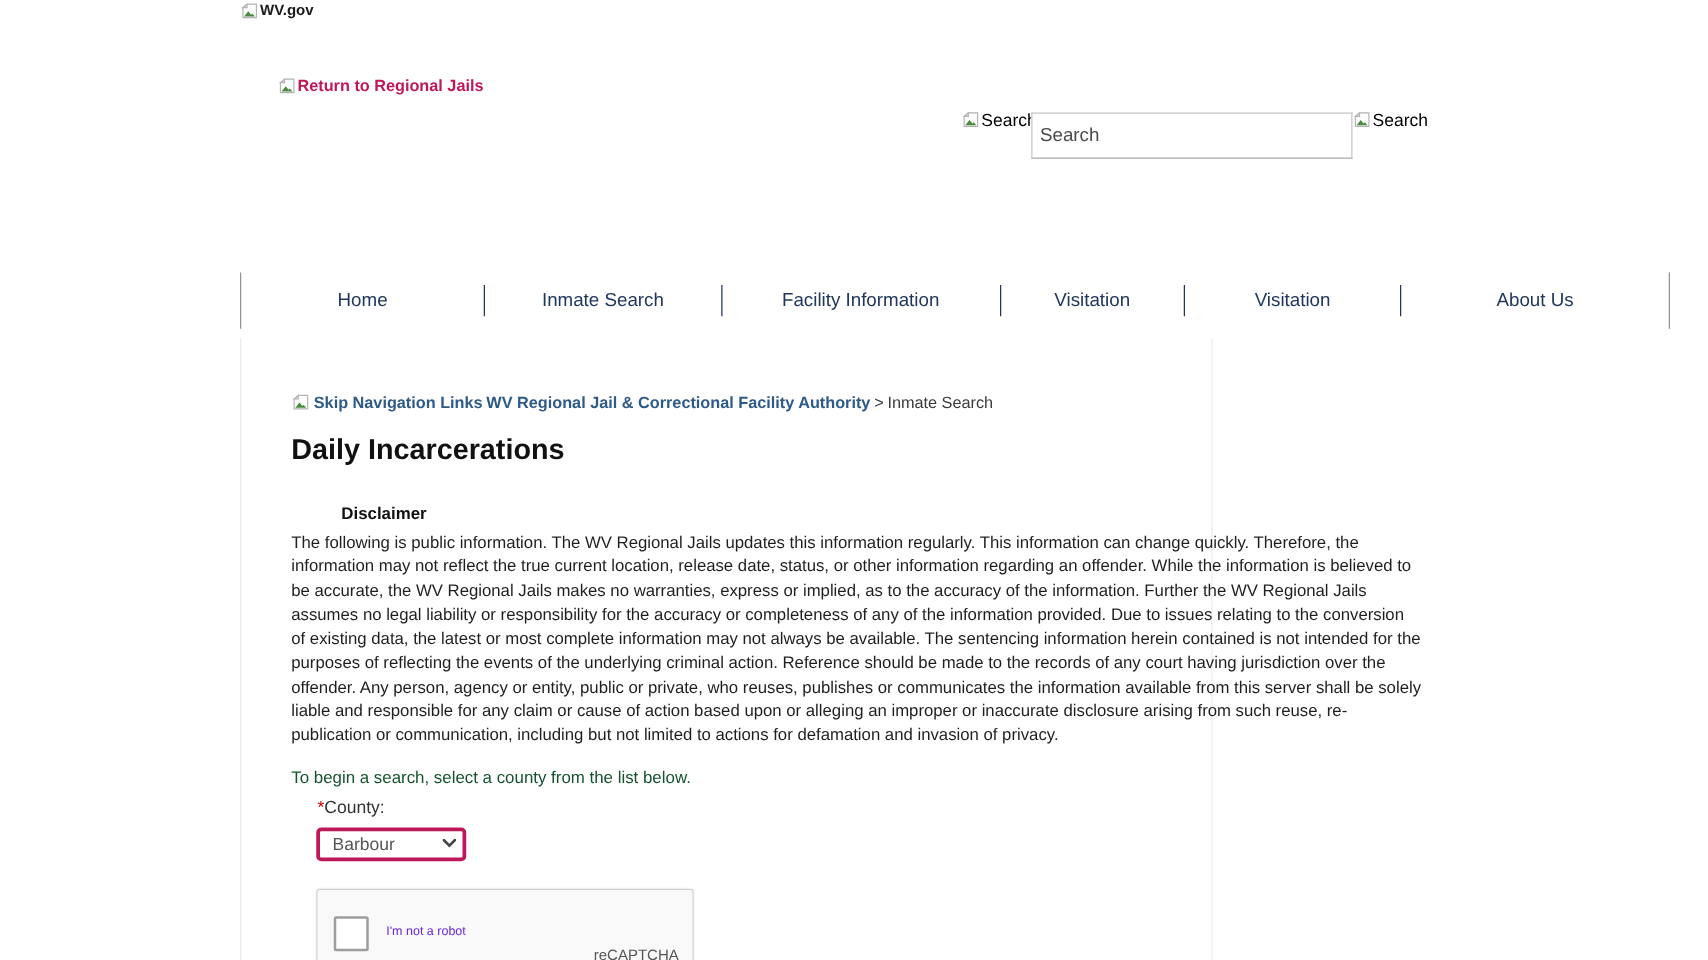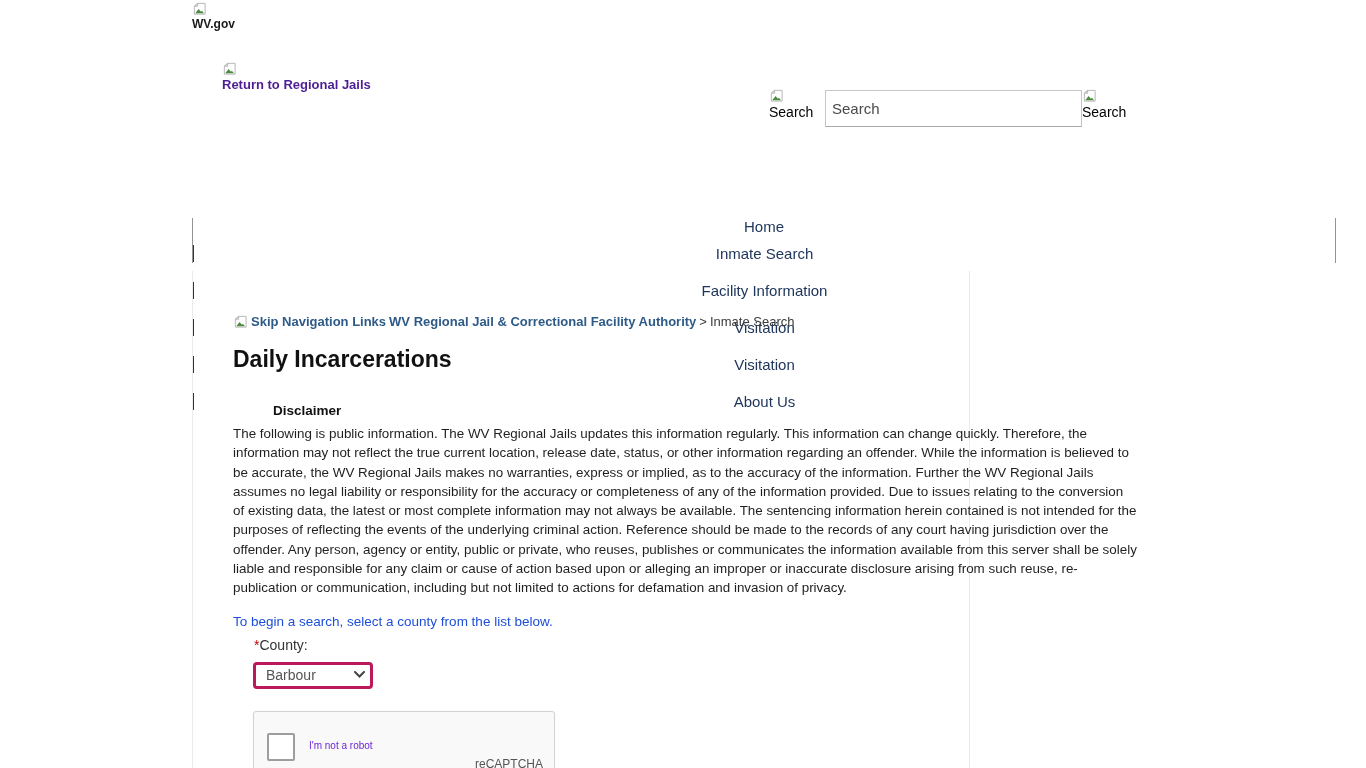--- a/index.html
+++ b/index.html
@@ -1,25 +1,25 @@
 <!DOCTYPE html>
 <html><head>
 <meta charset="utf-8">
 <style>
   * { margin:0; padding:0; box-sizing:border-box; }
   html,body { width:1366px; height:768px; background:#fff; overflow:hidden;
               font-family:"Liberation Sans", sans-serif; }
-  .abs { position:absolute;flex-direction:column; }
+  .abs { position:absolute; }
 
   
   .alt-row { display:flex; align-items:flex-start; gap:1px; white-space:nowrap; }
   .broken-icon { width:15px; height:15px; flex:0 0 auto; display:inline-block; }
 
   #wvgov { left:192px; top:1px; font-size:12px; font-weight:bold; color:#1a1a1a; }
-  #return-link { left:222px; top:61px; font-size:13px; font-weight:bold; color:#4c1d95; text-decoration:none; }
+  #return-link { left:222px; top:61px; font-size:13px; font-weight:bold; color:#be185d; text-decoration:none; }
 
   #search-left  { left:769px; top:88px; font-size:14px; color:#000; }
   #search-right { left:1082px; top:88px; font-size:14px; color:#000; }
   #search-box { left:825px; top:90px; width:257px; height:37px; border:1px solid #c6c6c6;
                 border-bottom-color:#a9a9a9; font-size:15px; color:#4a4a4a; padding:0 6px;
                 outline:none; background:#fff; }
 
   
   #nav { left:192px; top:218px; width:1144px; height:45px;
          border-left:1px solid #949494; border-right:1px solid #949494;
@@ -36,21 +36,21 @@
 
   #breadcrumb { display:flex; align-items:center; gap:3px; font-size:13px; white-space:nowrap; }
   #breadcrumb a { color:#2e5a88; font-weight:bold; text-decoration:none; }
   #breadcrumb .crumb-sep, #breadcrumb .crumb-current { color:#3a3a3a; font-weight:normal; }
 
   #page-title { margin-top:17px; font-size:23px; font-weight:bold; color:#111; letter-spacing:0; }
 
   #disclaimer-heading { margin-top:30px; font-size:13.5px; font-weight:bold; color:#111;padding-left:40px; }
   #disclaimer-text { margin-top:6px; width:904px; font-size:13.4px; line-height:19.3px; color:#1f1f1f; }
 
-  #instruction { margin-top:16px; font-size:13.5px; color:#1d4ed8; }
+  #instruction { margin-top:16px; font-size:13.5px; color:#14532d; }
 
   #county-label { margin-top:8px; margin-left:21px; font-size:14px; color:#333; }
   #county-label .req { color:#c00; }
 
   .select-wrap { position:relative; margin-top:9px; margin-left:20px; width:120px; height:27px; }
   .select-wrap select { width:100%; height:100%; appearance:none; -webkit-appearance:none;
       border:3px solid #be185d; border-radius:4px; background:#fff; color:#555;
       font-size:14px; font-family:"Liberation Sans", sans-serif; padding:0 24px 0 10px; outline:none; }
   .select-wrap svg { position:absolute; right:8px; top:9px; pointer-events:none; }
 

